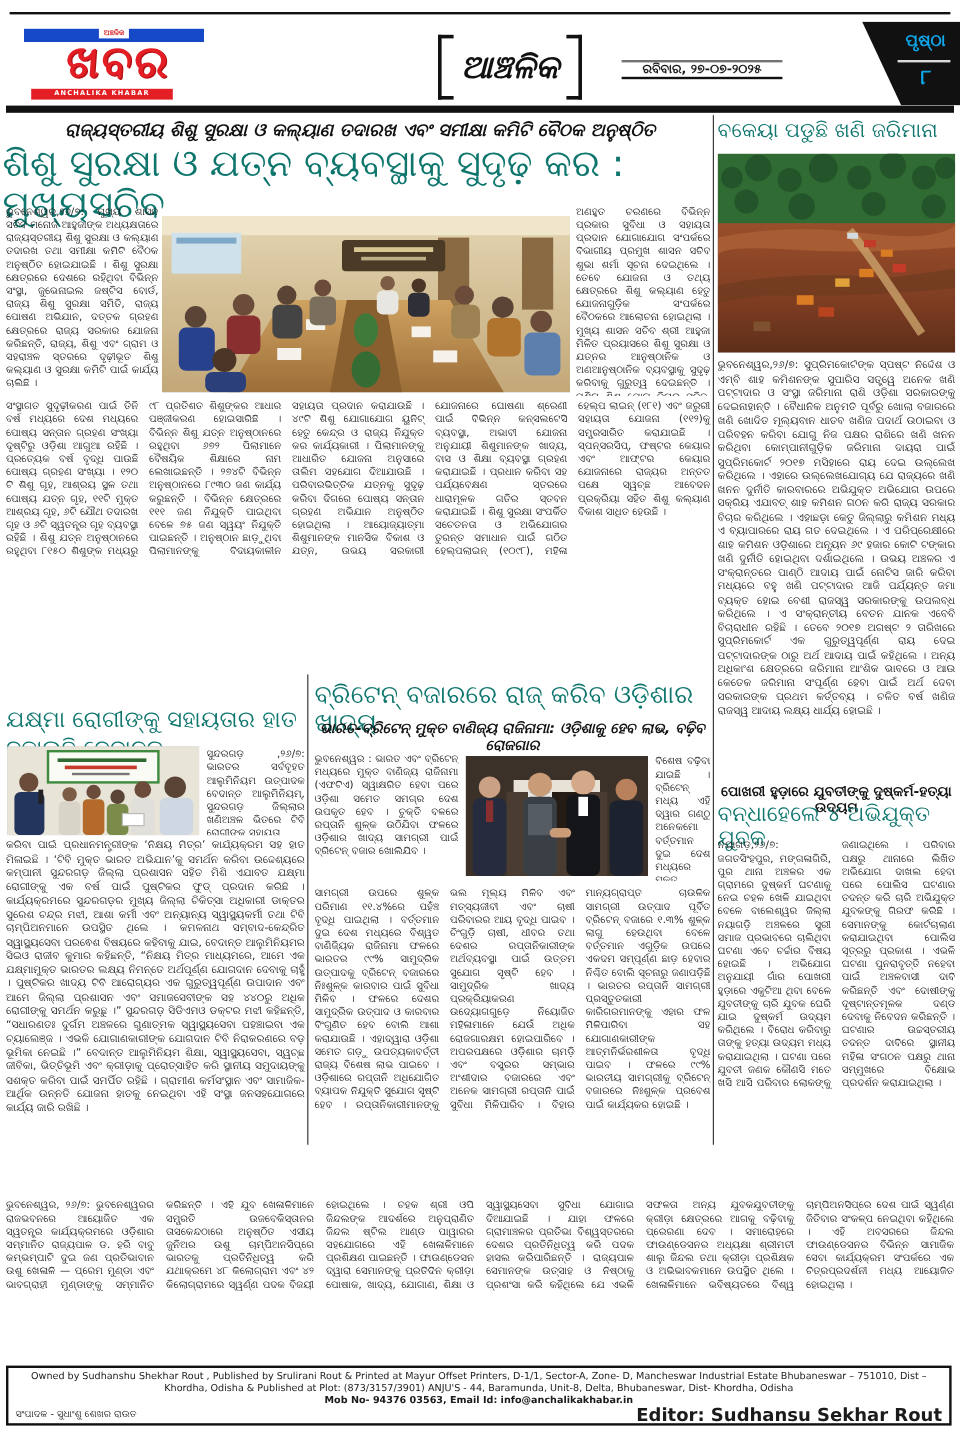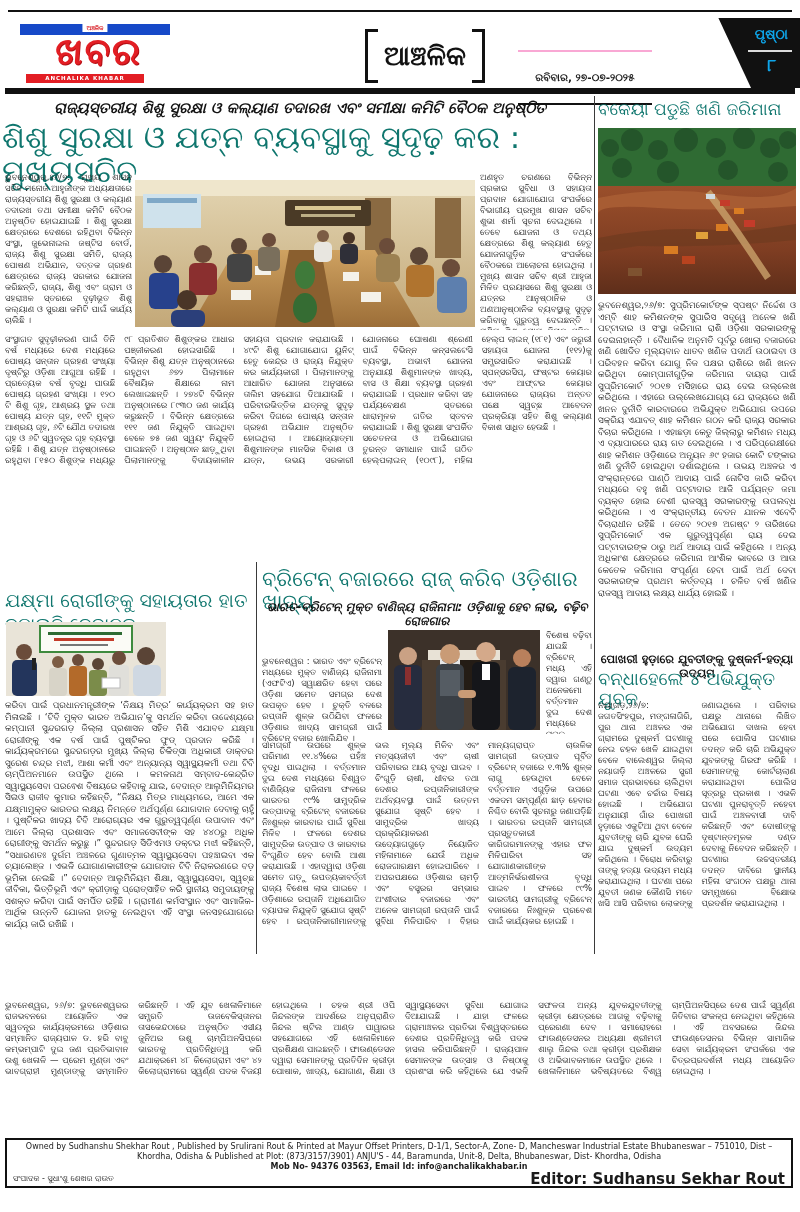--- a/index.html
+++ b/index.html
@@ -12,27 +12,27 @@
   .top-line{left:8px;right:8px;top:10px;height:2px;background:#111;}
   .logo{left:16px;top:24px;width:165px;height:62px;}
   .logo-bluebar{position:absolute;left:4px;top:0;width:150px;height:11px;background:#1649c8;}
   .logo-bluebar-label{position:absolute;left:50%;top:-1px;transform:translateX(-50%);background:#fff;
         color:#d81f26;font-size:6px;font-weight:bold;padding:0 4px;line-height:9px;}
   .logo-script{position:absolute;left:0;top:6px;width:165px;text-align:center;color:#e31e24;
         font-size:37px;font-weight:800;transform:skewX(-4deg);letter-spacing:2px;line-height:44px;
         text-shadow:1px 1px 0 #b20f14;}
   .logo-redbar{position:absolute;left:10px;top:50px;width:118px;height:9px;background:#e31e24;
         color:#fff;font-size:5.5px;font-weight:bold;text-align:center;line-height:9px;letter-spacing:1px;}
-  .section-wrap{left:345px;top:30px;width:160px;height:52px;display:flex;align-items:center;justify-content:center;}
+  .section-wrap{left:345px;top:30px;width:160px;height:52px;display:flex;align-items:center;justify-content:center;font-style:italic;}
   .bracket{width:10px;height:48px;border:3px solid #111;}
   .bracket.l{border-right:none;}
   .bracket.r{border-left:none;}
   .section-title{font-size:27px;font-weight:800;color:#111;padding:0 6px;white-space:nowrap;}
-  .date-block{left:518px;top:50px;width:130px;border-top:2px solid #f9a8d4;border-bottom:2px solid #111;
-        padding:19px 2px;text-align:center;font-size:10.5px;font-weight:700;white-space:nowrap;}
+  .date-block{left:518px;top:50px;width:130px;border-top:2px solid #737373;border-bottom:2px solid #111;
+        padding:0 2px;text-align:center;font-size:10.5px;font-weight:700;white-space:nowrap;}
   .page-badge{left:698px;top:18px;width:102px;height:70px;background:#111;
         -webkit-clip-path:polygon(20% 0,100% 0,100% 100%,52% 100%);
         clip-path:polygon(20% 0,100% 0,100% 100%,52% 100%);color:#0ea5e9;}
   .page-badge .lbl{position:absolute;right:12px;top:8px;font-size:14px;font-weight:700;}
   .page-badge .ln{position:absolute;right:8px;top:32px;width:44px;height:2px;background:#dcdcdc;}
   .page-badge .num{position:absolute;right:24px;top:37px;font-size:17px;font-weight:700;}
   .head-bar{left:5px;right:5px;top:88px;height:6px;background:#111;}
 
   
   .kicker{font-weight:700;font-style:italic;text-align:center;color:#111;}
@@ -222,27 +222,28 @@
           <rect x="83" y="48" width="18" height="26" rx="4" fill="#7b8c4a"></rect>
         <circle cx="113" cy="36" r="7" fill="#6b4c3a"></circle>
           <rect x="103" y="43" width="20" height="31" rx="4" fill="#e0dfda"></rect>
         <circle cx="140" cy="34" r="9" fill="#5a4436"></circle>
           <rect x="127" y="43" width="28" height="31" rx="5" fill="#cfd8e2"></rect>
         <rect x="96" y="56" width="18" height="10" fill="#fff" stroke="#bbb"></rect>
       </g>
     </svg>
   </div>
 
+  <div class="abs body-txt" style="left:172px;top:624px;width:82px;height:72px;">ସୁନ୍ଦରଗଡ଼ ,୨୬/୭: ଭାରତର ସର୍ବବୃହତ ଆଲୁମିନିୟମ ଉତ୍ପାଦକ ବେଦାନ୍ତ ଆଲୁମିନିୟମ୍, ସୁନ୍ଦରଗଡ଼ ଜିଲ୍ଲାର ଖଣିଅଞ୍ଚଳ ଭିତରେ ଟିବି ରୋଗୀଙ୍କୁ ସହାୟତା</div>
 
   <div class="abs body-txt" style="left:5px;top:700px;width:249px;height:252px;font-size:8.8px;line-height:11.5px;">କରିବା ପାଇଁ ପ୍ରଧାନମନ୍ତ୍ରୀଙ୍କ ‘ନିକ୍ଷୟ ମିତ୍ର’ କାର୍ଯ୍ୟକ୍ରମ ସହ ହାତ ମିଳାଇଛି । ‘ଟିବି ମୁକ୍ତ ଭାରତ ଅଭିଯାନ’କୁ ସମର୍ଥନ କରିବା ଉଦ୍ଦେଶ୍ୟରେ କମ୍ପାନୀ ସୁନ୍ଦରଗଡ଼ ଜିଲ୍ଲା ପ୍ରଶାସନ ସହିତ ମିଶି ଏଯାବତ ଯକ୍ଷ୍ମା ରୋଗୀଙ୍କୁ ଏକ ବର୍ଷ ପାଇଁ ପୁଷ୍ଟିକର ଫୁଡ୍ ପ୍ରଦାନ କରିଛି । କାର୍ଯ୍ୟକ୍ରମରେ ସୁନ୍ଦରଗଡ଼ର ମୁଖ୍ୟ ଜିଲ୍ଲା ଚିକିତ୍ସା ଅଧିକାରୀ ଡାକ୍ତର ସୁରେଶ ଚନ୍ଦ୍ର ମଝୀ, ଆଶା କର୍ମୀ ଏବଂ ଅନ୍ୟାନ୍ୟ ସ୍ୱାସ୍ଥ୍ୟକର୍ମୀ ତଥା ଟିବି ଚାମ୍ପିଅନମାନେ ଉପସ୍ଥିତ ଥିଲେ । କମଳନାଥ ସମ୍ବାଦ-କେନ୍ଦ୍ରିତ ସ୍ୱାସ୍ଥ୍ୟସେବା ପରଵେଶ ବିଷୟରେ କହିବାକୁ ଯାଇ, ବେଦାନ୍ତ ଆଲୁମିନିୟମର ସିଇଓ ରାଜୀବ କୁମାର କହିଛନ୍ତି, “ନିକ୍ଷୟ ମିତ୍ର ମାଧ୍ୟମରେ, ଆମେ ଏକ ଯକ୍ଷ୍ମାମୁକ୍ତ ଭାରତର ଲକ୍ଷ୍ୟ ନିମନ୍ତେ ଅର୍ଥପୂର୍ଣ୍ଣ ଯୋଗଦାନ ଦେବାକୁ ଚାହୁଁ । ପୁଷ୍ଟିକର ଖାଦ୍ୟ ଟିବି ଆରୋଗ୍ୟର ଏକ ଗୁରୁତ୍ୱପୂର୍ଣ୍ଣ ଉପାଦାନ ଏବଂ ଆମେ ଜିଲ୍ଲା ପ୍ରଶାସନ ଏବଂ ସମାଜସେବୀଙ୍କ ସହ ୪୪୦ରୁ ଅଧିକ ରୋଗୀଙ୍କୁ ସମର୍ଥନ କରୁଛୁ ।” ସୁନ୍ଦରଗଡ଼ ସିଡିଏମଓ ଡକ୍ଟର ମଝୀ କହିଛନ୍ତି, “ସଧାରଣତଃ ଦୁର୍ଗମ ଅଞ୍ଚଳରେ ଗୁଣାତ୍ମକ ସ୍ୱାସ୍ଥ୍ୟସେବା ପହଞ୍ଚାଇବା ଏକ ଚ୍ୟାଲେଞ୍ଜ । ଏଭଳି ଯୋଗାଣକାରୀଙ୍କ ଯୋଗଦାନ ଟିବି ନିରାକରଣରେ ବଡ଼ ଭୂମିକା ନେଇଛି ।” ବେଦାନ୍ତ ଆଲୁମିନିୟମ ଶିକ୍ଷା, ସ୍ୱାସ୍ଥ୍ୟସେବା, ସ୍ୱଚ୍ଛ ଜୀବିକା, ଭିତ୍ତିଭୂମି ଏବଂ କ୍ରୀଡ଼ାକୁ ପ୍ରୋତ୍ସାହିତ କରି ସ୍ଥାନୀୟ ସମୁଦାୟଙ୍କୁ ସଶକ୍ତ କରିବା ପାଇଁ ସମର୍ପିତ ରହିଛି । ଗ୍ରାମୀଣ କର୍ମସଂସ୍ଥାନ ଏବଂ ସାମାଜିକ-ଆର୍ଥିକ ଉନ୍ନତି ଯୋଜନା ହାତକୁ ନେଇଥିବା ଏହି ସଂସ୍ଥା ଜନସହଯୋଗରେ କାର୍ଯ୍ୟ ଜାରି ରଖିଛି ।</div>
 
   <div class="abs headline" style="left:262px;top:568px;width:330px;font-size:21px;">ବ୍ରିଟେନ୍ ବଜାରରେ ରାଜ୍ କରିବ ଓଡ଼ିଶାର ଖାଦ୍ୟ</div>
   <div class="abs kicker" style="left:262px;top:600px;width:330px;font-size:12px;">ଭାରତ-ବ୍ରିଟେନ୍ ମୁକ୍ତ ବାଣିଜ୍ୟ ରାଜିନାମା: ଓଡ଼ିଶାକୁ ହେବ ଲାଭ, ବଢ଼ିବ ରୋଜଗାର</div>
 
-  <div class="abs body-txt" style="left:262px;top:628px;width:120px;height:108px;margin-top:28px;">ଭୁବନେଶ୍ୱର : ଭାରତ ଏବଂ ବ୍ରିଟେନ୍ ମଧ୍ୟରେ ମୁକ୍ତ ବାଣିଜ୍ୟ ରାଜିନାମା (ଏଫଟିଏ) ସ୍ୱାକ୍ଷରିତ ହେବା ପରେ ଓଡ଼ିଶା ସମେତ ସମଗ୍ର ଦେଶ ଉପକୃତ ହେବ । ଚୁକ୍ତି ବଳରେ ରପ୍ତାନି ଶୁଳ୍କ ଉଠିଯିବା ଫଳରେ ଓଡ଼ିଶାର ଖାଦ୍ୟ ସାମଗ୍ରୀ ପାଇଁ ବ୍ରିଟେନ୍ ବଜାର ଖୋଲିଯିବ ।</div>
+  <div class="abs body-txt" style="left:262px;top:628px;width:120px;height:108px;">ଭୁବନେଶ୍ୱର : ଭାରତ ଏବଂ ବ୍ରିଟେନ୍ ମଧ୍ୟରେ ମୁକ୍ତ ବାଣିଜ୍ୟ ରାଜିନାମା (ଏଫଟିଏ) ସ୍ୱାକ୍ଷରିତ ହେବା ପରେ ଓଡ଼ିଶା ସମେତ ସମଗ୍ର ଦେଶ ଉପକୃତ ହେବ । ଚୁକ୍ତି ବଳରେ ରପ୍ତାନି ଶୁଳ୍କ ଉଠିଯିବା ଫଳରେ ଓଡ଼ିଶାର ଖାଦ୍ୟ ସାମଗ୍ରୀ ପାଇଁ ବ୍ରିଟେନ୍ ବଜାର ଖୋଲିଯିବ ।</div>
 
   <div class="abs photo" style="left:388px;top:630px;width:152px;height:100px;">
     <svg width="152" height="100" xmlns="http://www.w3.org/2000/svg">
       <rect width="152" height="100" fill="#3c3129"></rect>
       <rect x="34" y="30" width="84" height="70" fill="#4a3c30"></rect>
       <rect x="40" y="20" width="72" height="10" fill="#e8e2d6"></rect>
       <rect x="56" y="30" width="40" height="34" fill="#241c15"></rect>
       <g>
         <circle cx="20" cy="26" r="9" fill="#caa184"></circle>
           <rect x="6" y="35" width="28" height="65" rx="6" fill="#262c3e"></rect>

